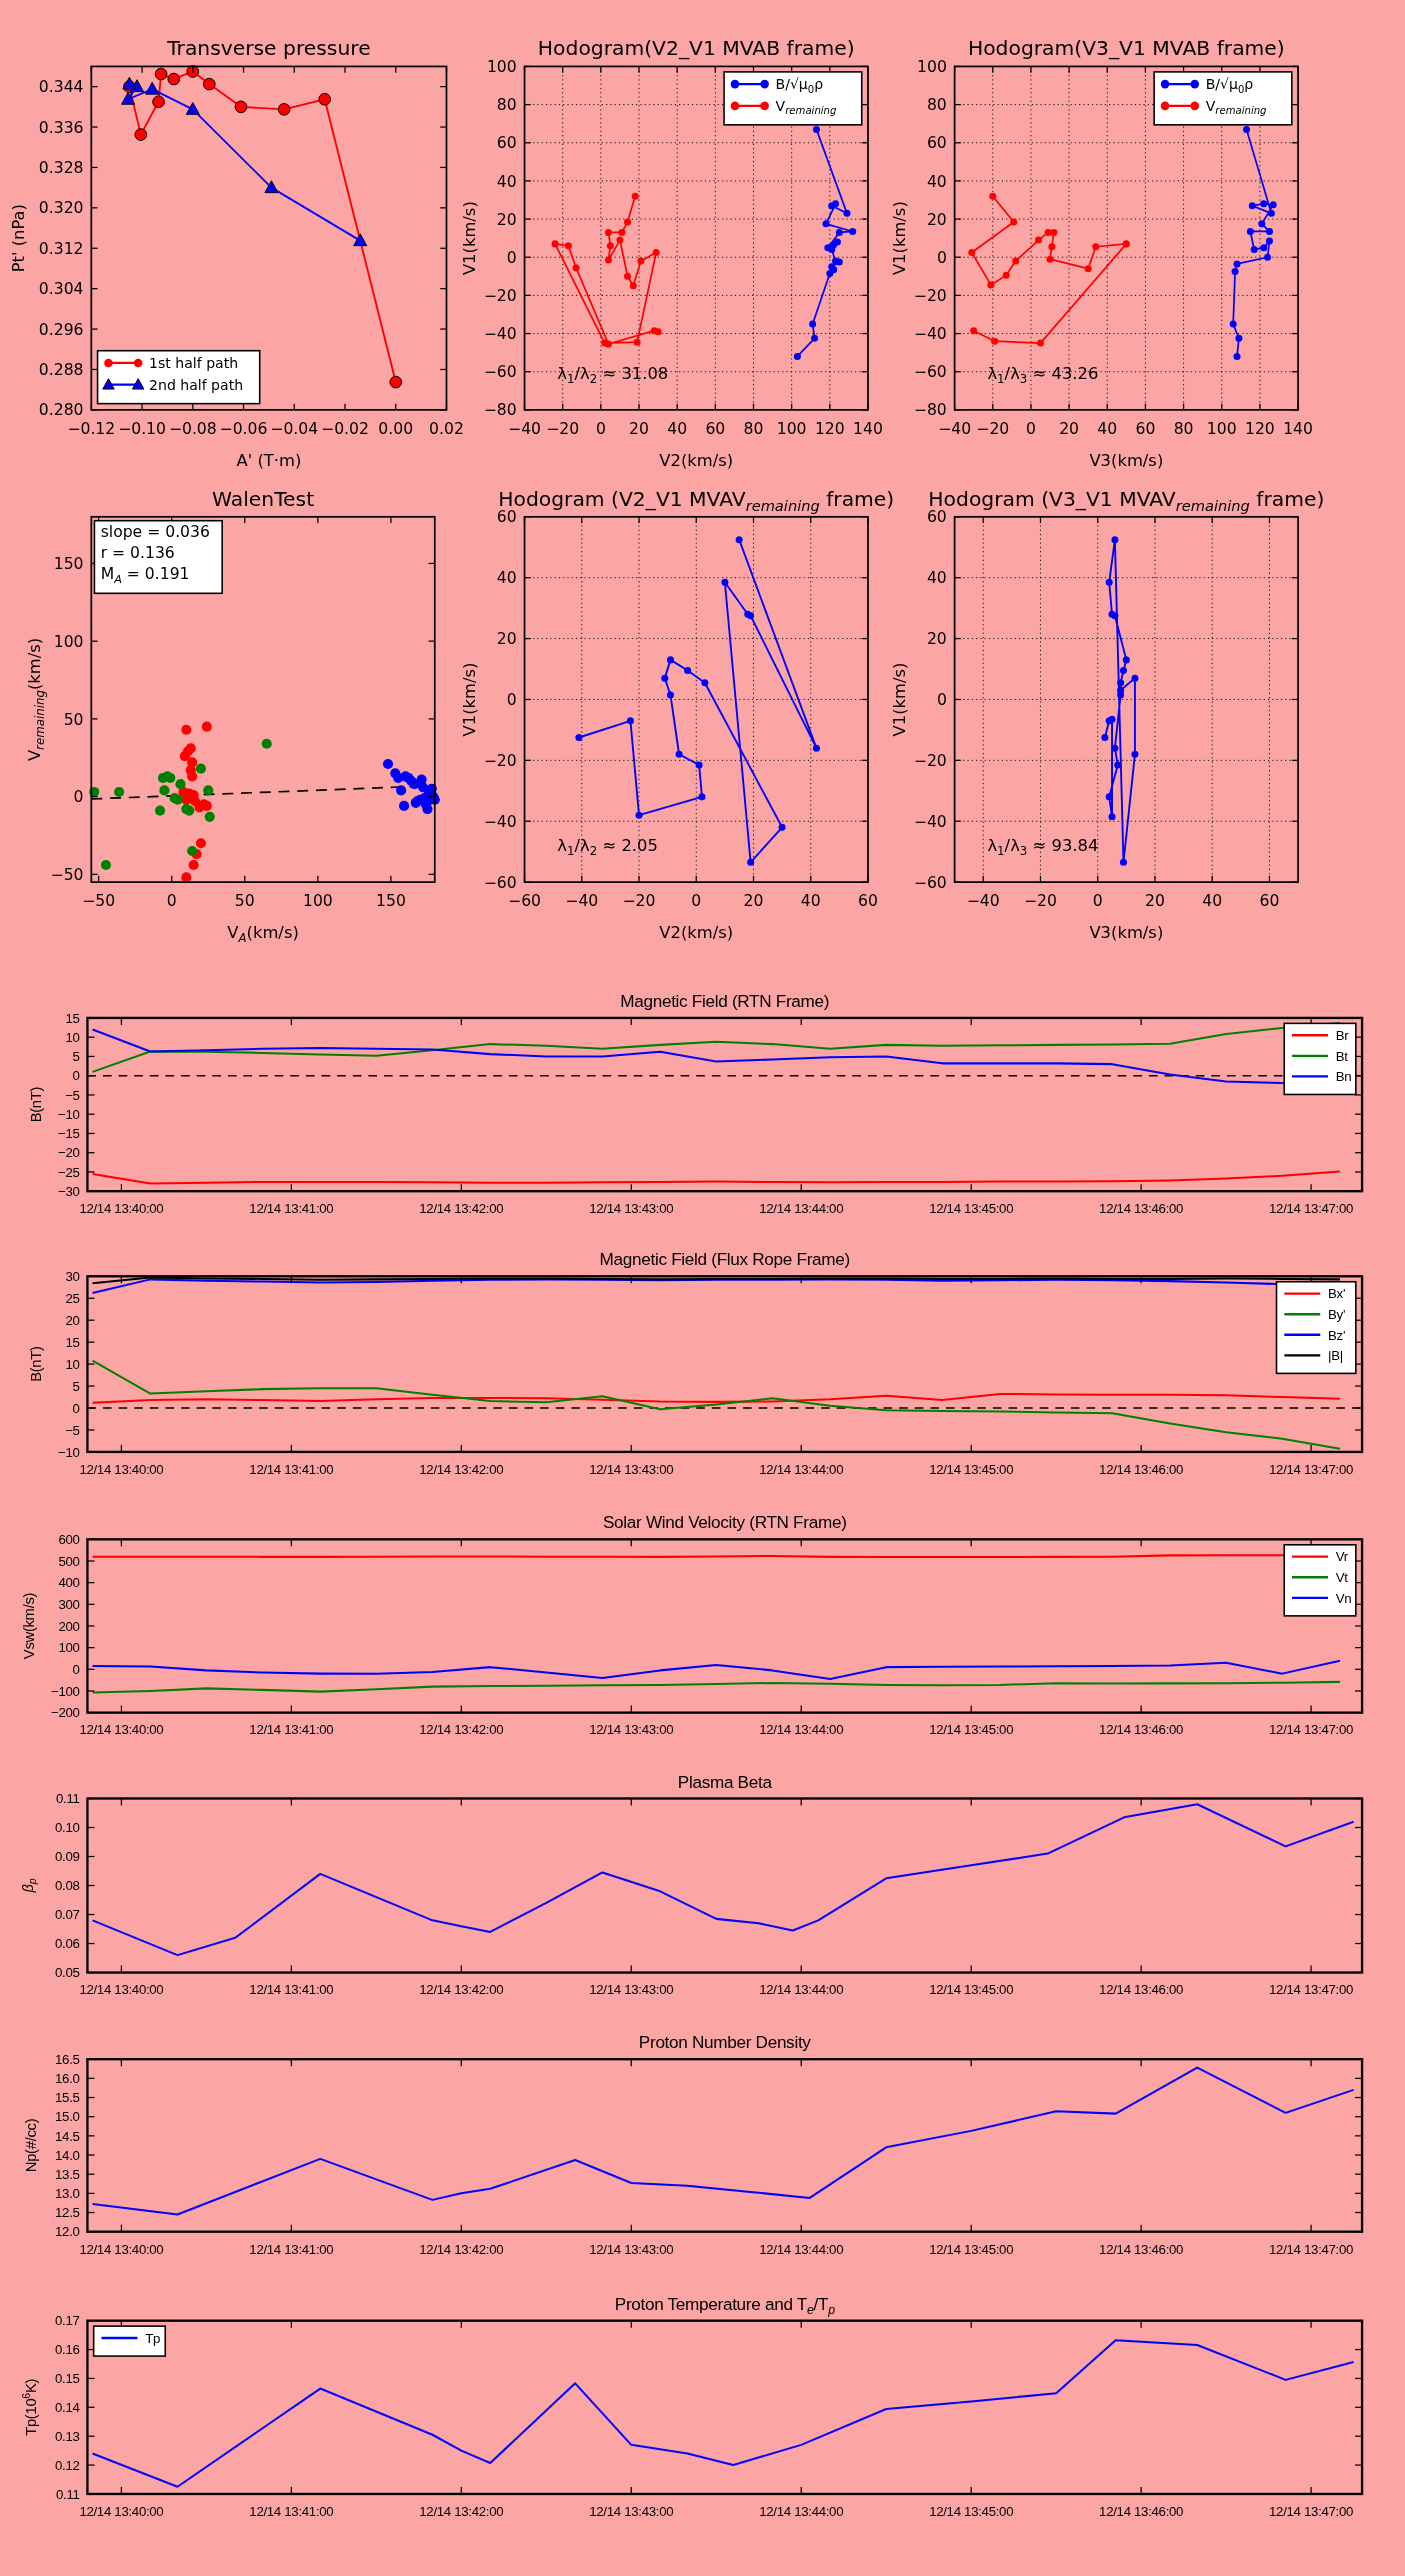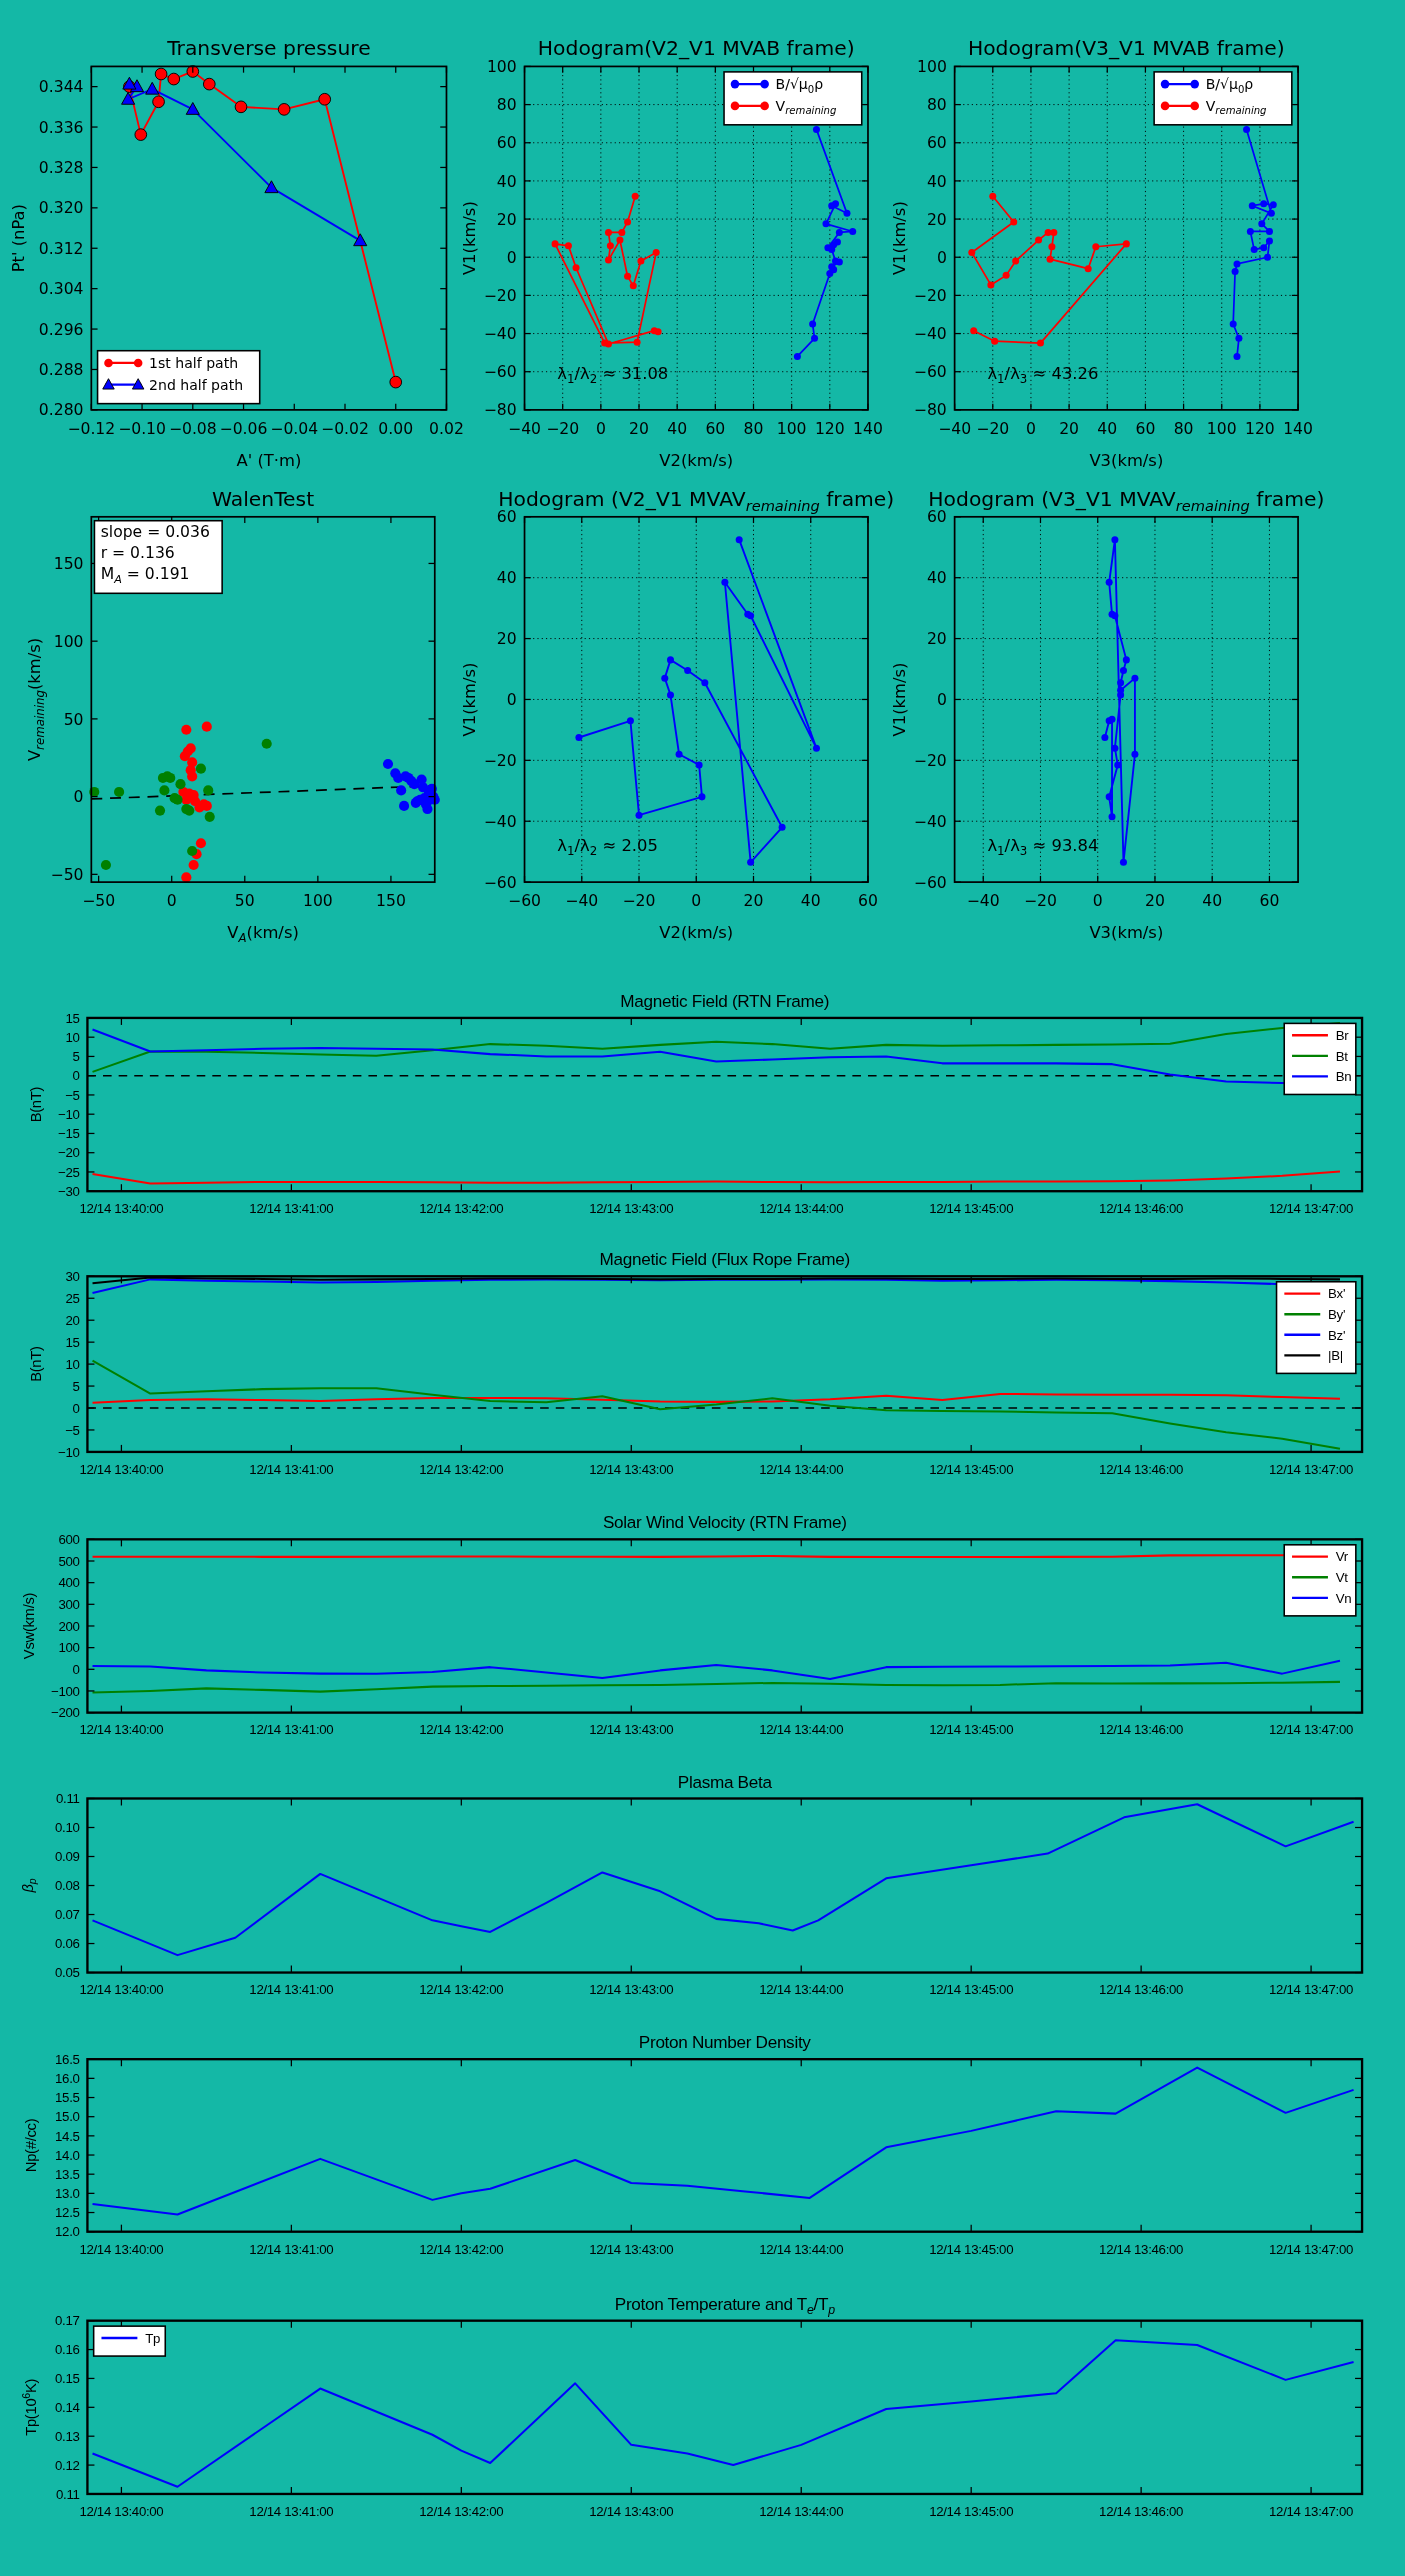--- a/index.html
+++ b/index.html
@@ -1,16 +1,16 @@
 <!DOCTYPE html>
 <html style="font-size:12.5px"><head>
 <meta charset="utf-8">
 <style>
   html,body{margin:0;padding:0;background:#ffffff;}
-  #canvas{position:relative;width:1405px;height:2576px;background:#14b8a6;
+  #canvas{position:relative;width:1405px;height:2576px;background:#fca5a5;
           font-family:"DejaVu Sans",sans-serif;}
   svg text{user-select:none;}
 </style>
 </head>
 <body>
 
 <div id="canvas">
   <svg id="fig" width="1405" height="2576" viewBox="0 0 1800 3300" xmlns="http://www.w3.org/2000/svg">
       <g>
         <text x="344.5" y="71" font-size="26" text-anchor="middle" fill="#000" font-family="&quot;DejaVu Sans&quot;, sans-serif"><tspan dy="0">Transverse pressure</tspan></text>

